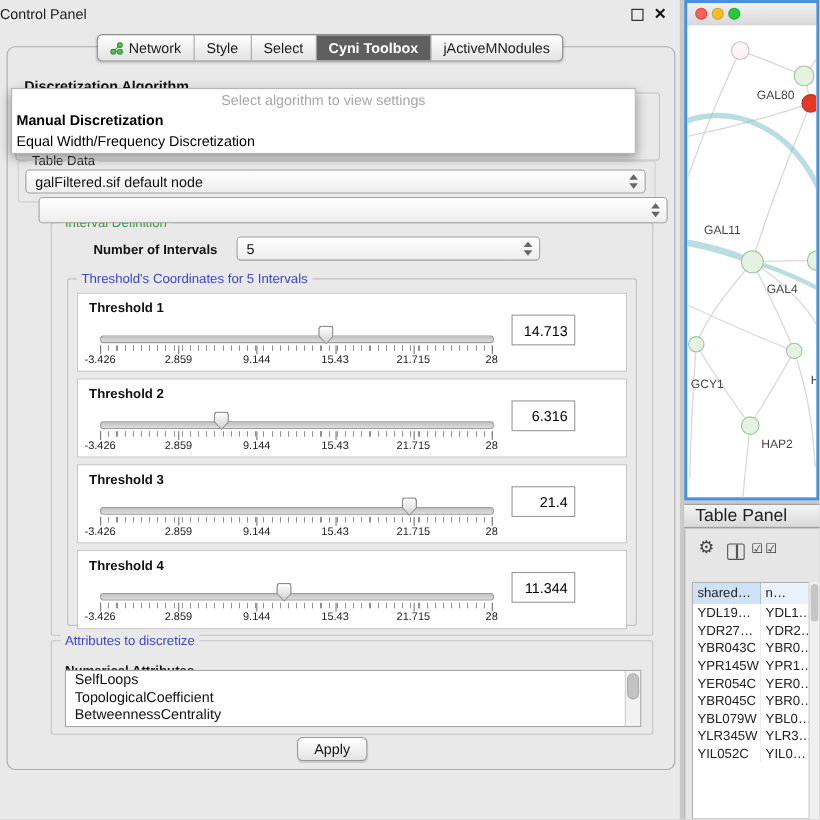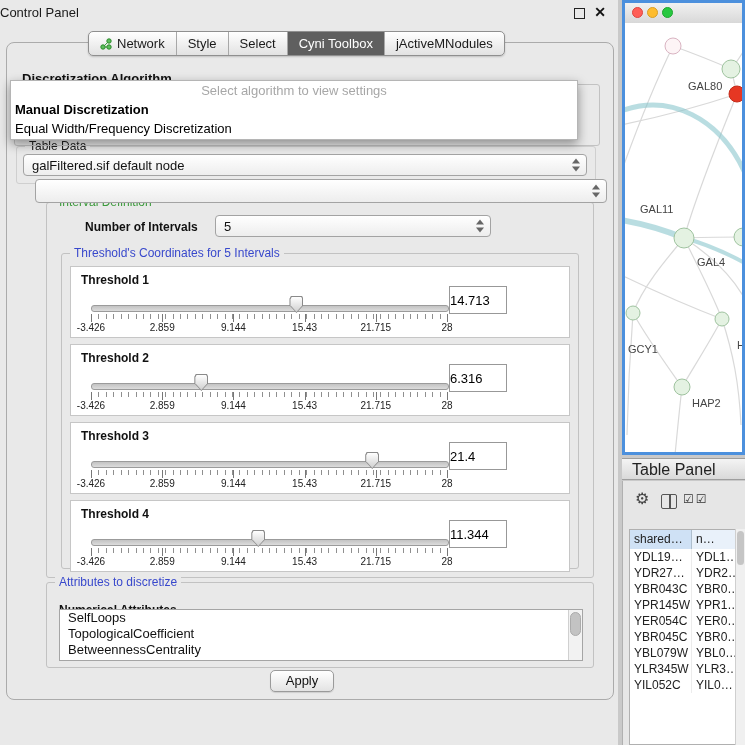--- a/index.html
+++ b/index.html
@@ -11,21 +11,21 @@
   .cp-title{position:absolute;left:0;top:5px;font-size:13px;color:#1a1a1a;}
   .float-icon{position:absolute;right:33px;top:8px;width:9px;height:9px;border:1.5px solid #222;background:transparent;}
   .close-icon{position:absolute;right:12px;top:4px;font-size:14px;font-weight:bold;color:#111;}
 
   .cp-content{position:absolute;left:6px;top:42px;width:606px;height:656px;border:1px solid #ababab;border-radius:8px;background:#e9e9e9;}
 
   
   .seg{position:absolute;display:flex;border:1px solid #8f8f8f;border-radius:5px;overflow:hidden;background:linear-gradient(#ffffff,#e2e2e2);box-shadow:0 1px 2px rgba(0,0,0,.18);z-index:20;}
   .seg-item{padding:4px 11px;font-size:13px;color:#1a1a1a;border-right:1px solid #a8a8a8;display:flex;align-items:center;gap:5px;white-space:nowrap;}
   .seg-item:last-child{border-right:none;}
-  .seg-item.active{background:#5f5f5f;color:#fff;}
+  .seg-item.active{background:#5f5f5f;color:#fff;font-weight:bold;}
   .top-tabs{left:88px;top:31px;}
   .bottom-tabs{left:150px;top:703px;}
   .tabicon{display:inline-flex;width:12px;height:12px;}
 
   
   .ghost-group{position:absolute;left:14px;top:84px;width:584px;height:60px;border:1px solid #c2c2c2;border-radius:3px;z-index:1;}
   .ghost-label{position:absolute;left:22px;top:71px;font-size:13px;font-weight:bold;color:#111;z-index:1;}
 
   
   .combo{position:absolute;background:linear-gradient(#ffffff,#ededed);border:1px solid #a3a3a3;border-radius:4px;font-size:13px;color:#111;display:flex;align-items:center;padding-left:8px;box-sizing:border-box;}
@@ -58,21 +58,21 @@
 
   .tpanel{position:relative;height:70px;margin:0 8px 6px 8px;border:1px solid #c6c6c6;background:#ffffff;}
   .tlabel{position:absolute;left:10px;top:6px;font-size:12px;font-weight:bold;color:#111;}
   .track{position:absolute;left:20px;top:38px;width:356px;height:5px;background:linear-gradient(#c3c3c3,#dcdcdc);border:1px solid #9b9b9b;border-radius:3px;}
   .ticks{position:absolute;left:20px;top:47px;width:357px;height:5px;background:repeating-linear-gradient(to right,#8f8f8f 0 1px,transparent 1px 7.42px);}
   .majortick{position:absolute;top:47px;width:1px;height:8px;background:#777;}
   .scale-label{position:absolute;top:55px;font-size:10px;color:#222;transform:translateX(-50%);white-space:nowrap;}
   .thumb{position:absolute;top:29px;width:14px;height:17px;}
   .thumb .tb{position:absolute;inset:0;clip-path:polygon(10% 0,90% 0,100% 16%,100% 55%,50% 100%,0 55%,0 16%);background:#8a8a8a;}
   .thumb .tf{position:absolute;inset:1px;clip-path:polygon(10% 0,90% 0,100% 16%,100% 55%,50% 100%,0 55%,0 16%);background:linear-gradient(#ffffff,#cfcfcf);}
-  .vbox{position:absolute;left:378px;top:19px;width:58px;height:28px;background:#fff;border:1px solid #989898;font-size:13px;color:#000;text-align:left;line-height:28px;padding-right:6px;box-sizing:border-box;}
+  .vbox{position:absolute;left:394px;top:19px;width:58px;height:28px;background:#fff;border:1px solid #989898;font-size:13px;color:#000;text-align:right;line-height:28px;padding-right:6px;box-sizing:border-box;}
 
   
   .attr-group{left:46px;top:582px;width:546px;height:84px;}
   .attr-label{position:absolute;left:12px;top:8px;font-size:12px;font-weight:bold;color:#111;margin-top:12px;}
   .listbox{position:absolute;left:12px;top:26px;width:522px;height:50px;background:#fff;border:1px solid #a5a5a5;overflow:hidden;}
   .list-item{font-size:13px;color:#111;height:16px;line-height:16px;padding-left:8px;}
   .vsb{position:absolute;right:0;top:0;width:13px;height:100%;background:#f2f2f2;border-left:1px solid #d0d0d0;}
   .vsb-thumb{position:absolute;left:1px;right:1px;top:2px;height:22px;background:#c3c3c3;border:1px solid #ababab;border-radius:6px;}
 
   .apply-btn{position:absolute;left:270px;top:670px;width:64px;height:22px;background:linear-gradient(#ffffff,#e3e3e3);border:1px solid #9a9a9a;border-radius:5px;font-size:13px;color:#111;text-align:center;line-height:20px;box-shadow:0 1px 1px rgba(0,0,0,.12);box-sizing:border-box;}

